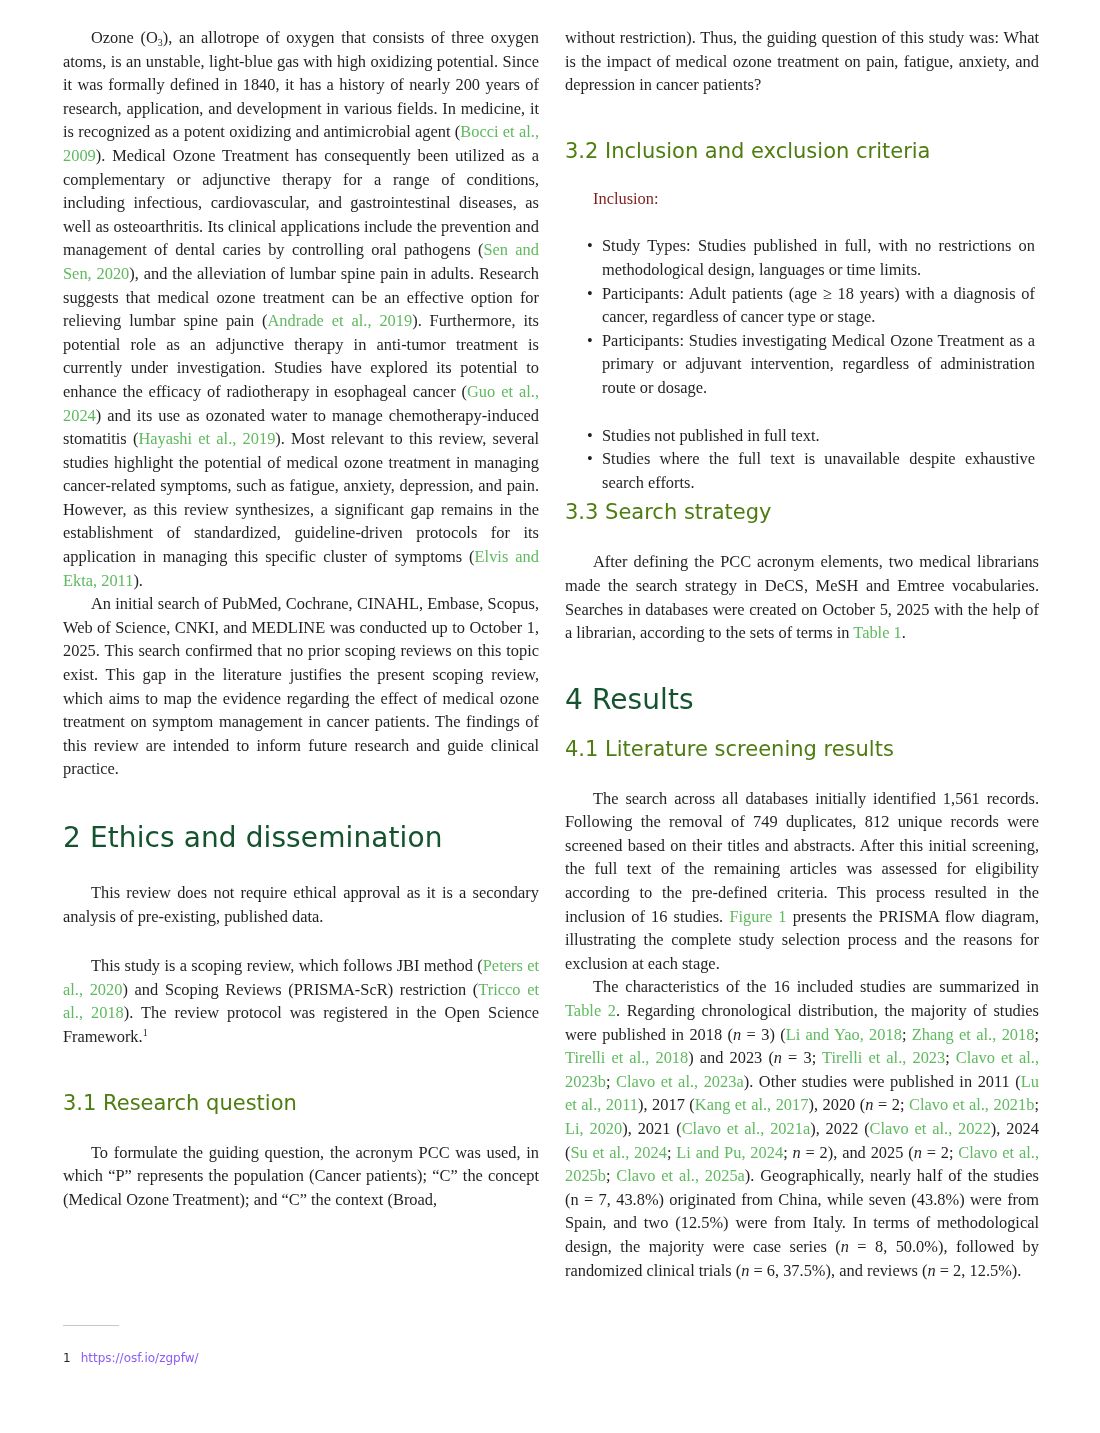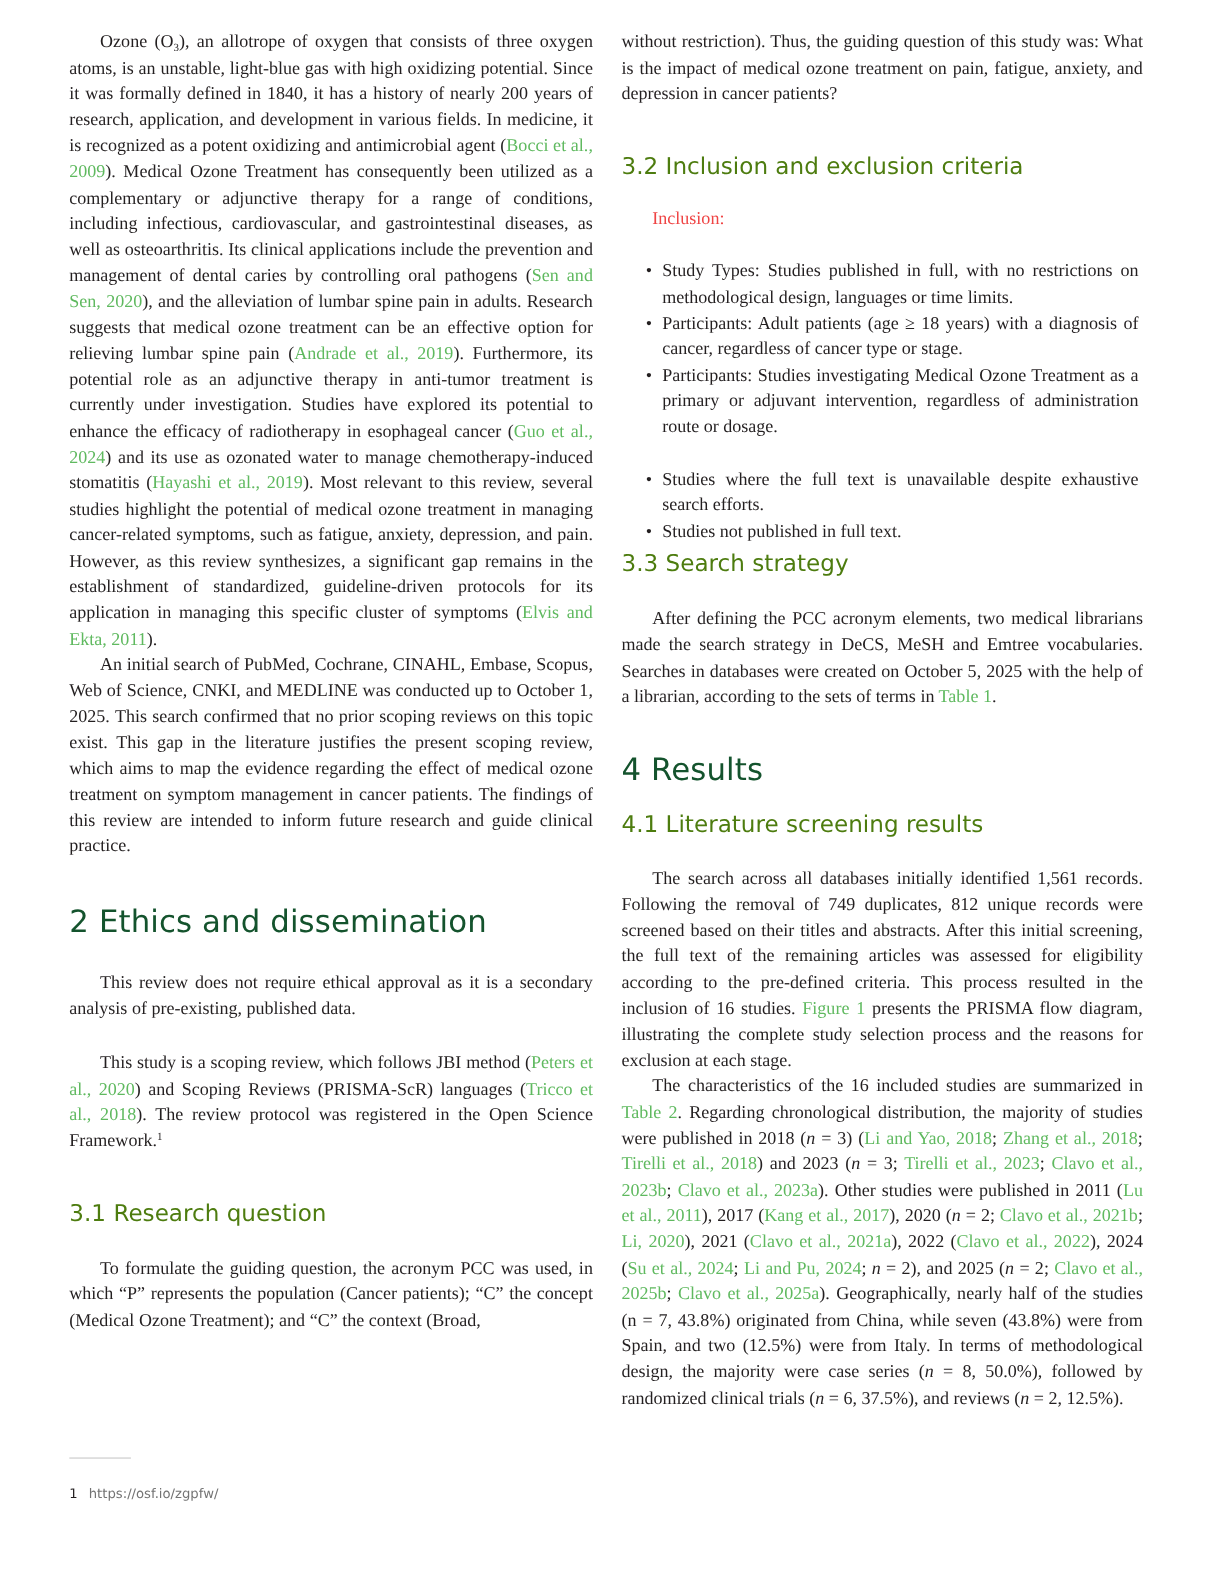--- a/index.html
+++ b/index.html
@@ -19,51 +19,51 @@
     font-family: "DejaVu Sans", "Liberation Sans", sans-serif;
     font-size: 28px; font-weight: normal; color: #14532d; margin: 0; line-height: 30px;
     letter-spacing: 0.1px;
   }
   .h2 {
     font-family: "DejaVu Sans", "Liberation Sans", sans-serif;
     font-size: 21px; font-weight: normal; color: #4d7c0f; margin: 0; line-height: 28px;
   }
   .label-para {
     font-family: "Liberation Serif", serif; font-size: 16.4px; line-height: 23.6px;
-    color: #ef4444; margin: 0; padding-left: 28px;
+    color: #7f1d1d; margin: 0; padding-left: 28px;
   }
   ul.bullets { margin: 4px; padding: 0; list-style: none; }
   ul.bullets li {
     font-family: "Liberation Serif", serif; font-size: 16.4px; line-height: 23.6px;
     color: #231f20; text-align: justify; position: relative; padding-left: 33px;
   }
   ul.bullets li::before {
     content: "•"; position: absolute; left: 18px; top: 0; color: #231f20;
   }
   sub { font-size: 10px; vertical-align: -3px; line-height: 0; }
   sup { font-size: 10px; vertical-align: 6px; line-height: 0; }
   .footnote-rule { position: absolute; left: 63px; top: 1325px; width: 56px; height: 1px; background: #c8c8c8; }
   .footnote {
     position: absolute; left: 63px; top: 1351px;
     font-family: "DejaVu Sans", "Liberation Sans", sans-serif; font-size: 12px; color: #231f20;
   }
   .footnote .num { margin-right: 10px; }
-  .footnote .link { color: #737373; }
+  .footnote .link { color: #8b5cf6; }
 </style>
 </head>
 <body>
 
 <div class="col" id="col-left">
   <p class="para"><span>Ozone (O</span><sub>3</sub><span>), an allotrope of oxygen that consists of three oxygen atoms, is an unstable, light-blue gas with high oxidizing potential. Since it was formally defined in 1840, it has a history of nearly 200 years of research, application, and development in various fields. In medicine, it is recognized as a potent oxidizing and antimicrobial agent (</span><span class="cite">Bocci et al., 2009</span><span>). Medical Ozone Treatment has consequently been utilized as a complementary or adjunctive therapy for a range of conditions, including infectious, cardiovascular, and gastrointestinal diseases, as well as osteoarthritis. Its clinical applications include the prevention and management of dental caries by controlling oral pathogens (</span><span class="cite">Sen and Sen, 2020</span><span>), and the alleviation of lumbar spine pain in adults. Research suggests that medical ozone treatment can be an effective option for relieving lumbar spine pain (</span><span class="cite">Andrade et al., 2019</span><span>). Furthermore, its potential role as an adjunctive therapy in anti-tumor treatment is currently under investigation. Studies have explored its potential to enhance the efficacy of radiotherapy in esophageal cancer (</span><span class="cite">Guo et al., 2024</span><span>) and its use as ozonated water to manage chemotherapy-induced stomatitis (</span><span class="cite">Hayashi et al., 2019</span><span>). Most relevant to this review, several studies highlight the potential of medical ozone treatment in managing cancer-related symptoms, such as fatigue, anxiety, depression, and pain. However, as this review synthesizes, a significant gap remains in the establishment of standardized, guideline-driven protocols for its application in managing this specific cluster of symptoms (</span><span class="cite">Elvis and Ekta, 2011</span><span>).</span></p>
   <p class="para"><span>An initial search of PubMed, Cochrane, CINAHL, Embase, Scopus, Web of Science, CNKI, and MEDLINE was conducted up to October 1, 2025. This search confirmed that no prior scoping reviews on this topic exist. This gap in the literature justifies the present scoping review, which aims to map the evidence regarding the effect of medical ozone treatment on symptom management in cancer patients. The findings of this review are intended to inform future research and guide clinical practice.</span></p>
 
   <h2 class="h1" style="margin-top:42px;">2 Ethics and dissemination</h2>
   <p class="para" style="margin-top:28px;"><span>This review does not require ethical approval as it is a secondary analysis of pre-existing, published data.</span></p>
 
-  <p class="para" style="margin-top:26px;"><span>This study is a scoping review, which follows JBI method (</span><span class="cite">Peters et al., 2020</span><span>) and Scoping Reviews (PRISMA-ScR) languages (</span><span class="cite">Tricco et al., 2018</span><span>). The review protocol was registered in the Open Science Framework.</span><sup>1</sup></p>
+  <p class="para" style="margin-top:26px;"><span>This study is a scoping review, which follows JBI method (</span><span class="cite">Peters et al., 2020</span><span>) and Scoping Reviews (PRISMA-ScR) restriction (</span><span class="cite">Tricco et al., 2018</span><span>). The review protocol was registered in the Open Science Framework.</span><sup>1</sup></p>
 
   <h3 class="h2" style="margin-top:40px;">3.1 Research question</h3>
   <p class="para" style="margin-top:24px;"><span>To formulate the guiding question, the acronym PCC was used, in which “P” represents the population (Cancer patients); “C” the concept (Medical Ozone Treatment); and “C” the context (Broad,</span></p>
 </div>
 
 <div class="footnote-rule"></div>
 <div class="footnote">
   <span class="num">1</span><span class="link">https://osf.io/zgpfw/</span>
 </div>
 
@@ -72,22 +72,22 @@
 
   <h3 class="h2" style="margin-top:40px;">3.2 Inclusion and exclusion criteria</h3>
   <p class="label-para" style="margin-top:22px;">Inclusion:</p>
   <ul class="bullets" style="margin-top:24px;">
       <li>Study Types: Studies published in full, with no restrictions on methodological design, languages or time limits.</li>
       <li>Participants: Adult patients (age ≥ 18 years) with a diagnosis of cancer, regardless of cancer type or stage.</li>
       <li>Participants: Studies investigating Medical Ozone Treatment as a primary or adjuvant intervention, regardless of administration route or dosage.</li>
     </ul>
 
   <ul class="bullets" style="margin-top:24px;">
+      <li>Studies not published in full text.</li>
       <li>Studies where the full text is unavailable despite exhaustive search efforts.</li>
-      <li>Studies not published in full text.</li>
     </ul>
 
   <h3 class="h2" style="">3.3 Search strategy</h3>
   <p class="para" style="margin-top:24px;"><span>After defining the PCC acronym elements, two medical librarians made the search strategy in DeCS, MeSH and Emtree vocabularies. Searches in databases were created on October 5, 2025 with the help of a librarian, according to the sets of terms in </span><span class="cite">Table 1</span><span>.</span></p>
 
   <h2 class="h1" style="margin-top:40px;">4 Results</h2>
   <h3 class="h2" style="margin-top:20px;">4.1 Literature screening results</h3>
   <p class="para" style="margin-top:24px;"><span>The search across all databases initially identified 1,561 records. Following the removal of 749 duplicates, 812 unique records were screened based on their titles and abstracts. After this initial screening, the full text of the remaining articles was assessed for eligibility according to the pre-defined criteria. This process resulted in the inclusion of 16 studies. </span><span class="cite">Figure 1</span><span> presents the PRISMA flow diagram, illustrating the complete study selection process and the reasons for exclusion at each stage.</span></p>
   <p class="para"><span>The characteristics of the 16 included studies are summarized in </span><span class="cite">Table 2</span><span>. Regarding chronological distribution, the majority of studies were published in 2018 (</span><i>n</i><span> = 3) (</span><span class="cite">Li and Yao, 2018</span><span>; </span><span class="cite">Zhang et al., 2018</span><span>; </span><span class="cite">Tirelli et al., 2018</span><span>) and 2023 (</span><i>n</i><span> = 3; </span><span class="cite">Tirelli et al., 2023</span><span>; </span><span class="cite">Clavo et al., 2023b</span><span>; </span><span class="cite">Clavo et al., 2023a</span><span>). Other studies were published in 2011 (</span><span class="cite">Lu et al., 2011</span><span>), 2017 (</span><span class="cite">Kang et al., 2017</span><span>), 2020 (</span><i>n</i><span> = 2; </span><span class="cite">Clavo et al., 2021b</span><span>; </span><span class="cite">Li, 2020</span><span>), 2021 (</span><span class="cite">Clavo et al., 2021a</span><span>), 2022 (</span><span class="cite">Clavo et al., 2022</span><span>), 2024 (</span><span class="cite">Su et al., 2024</span><span>; </span><span class="cite">Li and Pu, 2024</span><span>; </span><i>n</i><span> = 2), and 2025 (</span><i>n</i><span> = 2; </span><span class="cite">Clavo et al., 2025b</span><span>; </span><span class="cite">Clavo et al., 2025a</span><span>). Geographically, nearly half of the studies (n = 7, 43.8%) originated from China, while seven (43.8%) were from Spain, and two (12.5%) were from Italy. In terms of methodological design, the majority were case series (</span><i>n</i><span> = 8, 50.0%), followed by randomized clinical trials (</span><i>n</i><span> = 6, 37.5%), and reviews (</span><i>n</i><span> = 2, 12.5%).</span></p>
 </div>

